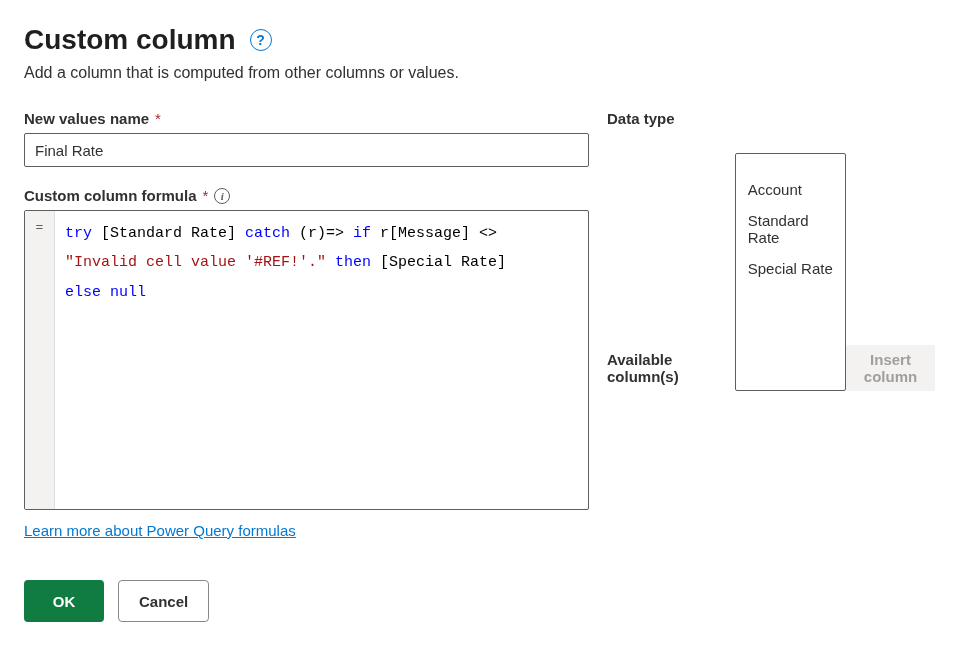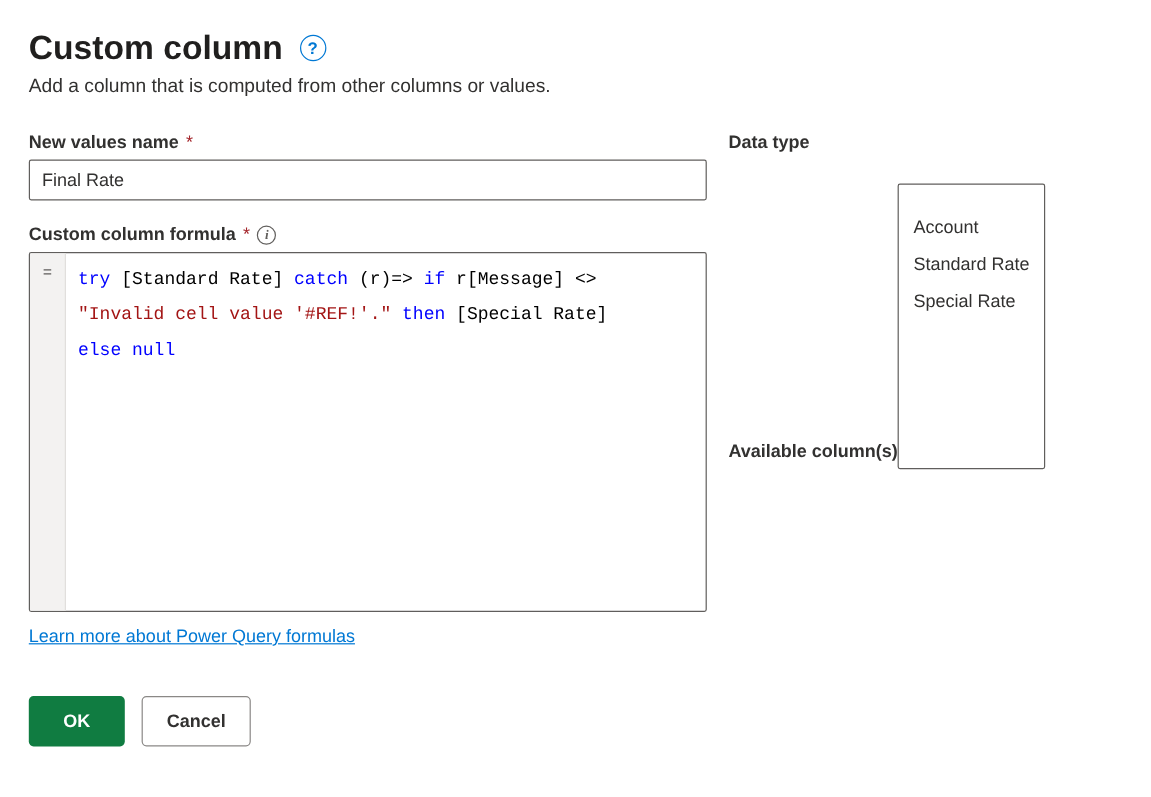--- a/index.html
+++ b/index.html
@@ -253,20 +253,21 @@
   <div class="right-col">
     <div class="field-label">Data type</div>
 
     <div class="avail-section">
       <div class="field-label">Available column(s)</div>
       <div class="avail-list">
         <div class="avail-item">Account</div>
         <div class="avail-item">Standard Rate</div>
         <div class="avail-item">Special Rate</div>
       </div>
+      <button class="insert-btn" disabled="">Insert column</button>
     </div>
   </div>
 </div>
 
 <div class="footer">
   <button class="btn btn-primary">OK</button>
   <button class="btn btn-secondary">Cancel</button>
 </div>
 
 </body></html>

